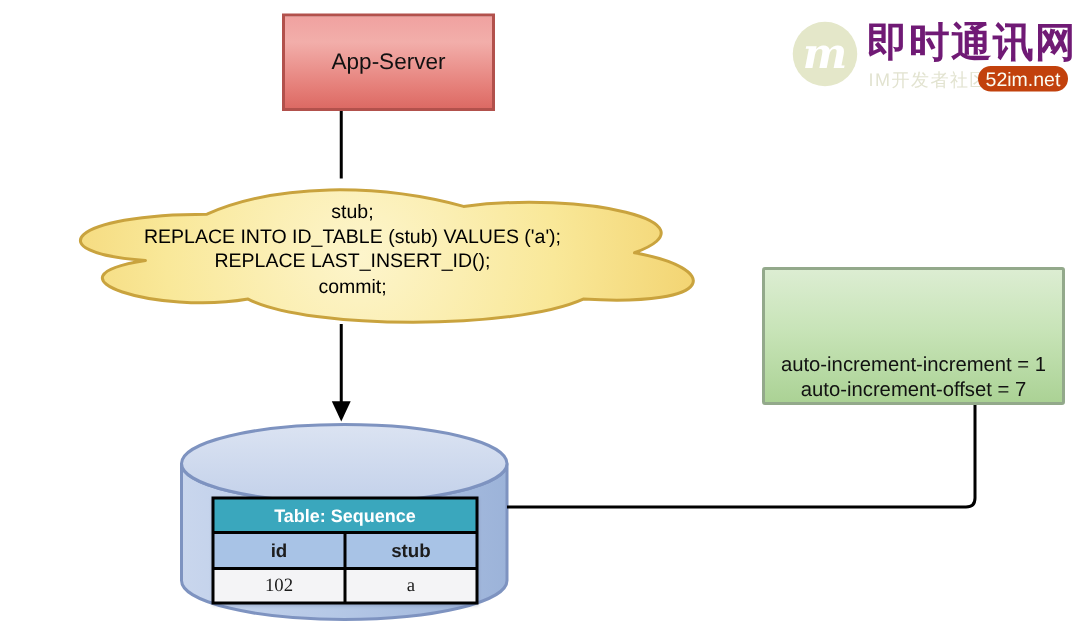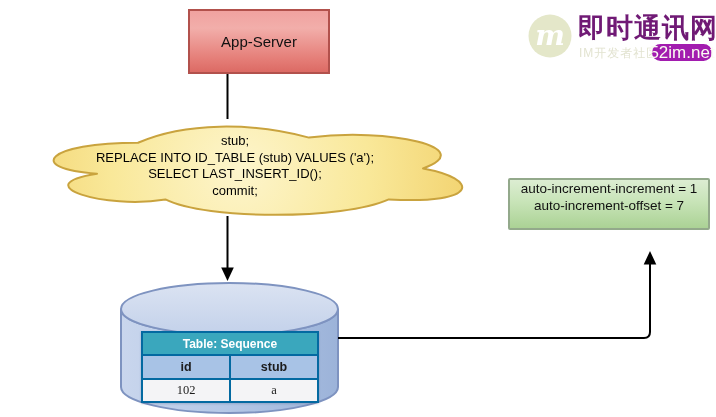--- a/index.html
+++ b/index.html
@@ -25,32 +25,32 @@
   }
 
   
   .cloud-text {
     position: absolute; left: 30px; top: 133px; width: 410px;
     text-align: center; font-size: 13px; line-height: 16.5px; color: #000;
   }
 
   
   .config-box {
-    position: absolute; left: 508px; top: 178px; width: 202px; height: 52px;
+    position: absolute; left: 508px; top: 178px; width: 202px; height: 92px;
     background: linear-gradient(180deg, #dcedd2 0%, #c8e4b8 45%, #abd295 100%);
     border: 2px solid #93a98b;
     border-radius: 2px;
-    display: flex; flex-direction: column; align-items: center; justify-content: flex-start;
+    display: flex; flex-direction: column; align-items: center; justify-content: flex-end;
     font-size: 13.5px; line-height: 17px; color: #111;
   }
 
   
   .seq-table {
     position: absolute; left: 141px; top: 331px; width: 178px;
-    background: #0369a1; padding: 2px;
+    background: #000000; padding: 2px;
     display: flex; flex-direction: column; gap: 2px;
     font-size: 12.5px;
     box-shadow: 0 1px 2px rgba(60,80,120,0.25);
   }
   .seq-caption {
     height: 21px; background: #3aa7bd; color: #ffffff;
     font-weight: bold; font-size: 12px;
     display: flex; align-items: center; justify-content: center;
   }
   .seq-row { display: flex; gap: 2px; }
@@ -67,23 +67,23 @@
     position: absolute; left: 52px; top: 2px; width: 138px;
     font-size: 27px; font-weight: bold; letter-spacing: 1px;
     color: #701a75; white-space: nowrap;
   }
   .wm-sub {
     position: absolute; left: 53px; top: 37px;
     font-size: 12px; color: #e2e3d0; letter-spacing: 1px; white-space: nowrap;
   }
   .wm-badge {
     position: absolute; left: 126px; top: 36px; width: 60px; height: 17px;
-    background: #a21caf; border-radius: 9px;
+    background: #c2410c; border-radius: 9px;
     display: flex; align-items: center; justify-content: center;
-    font-size: 17px; color: #fbfcf2;
+    font-size: 13px; color: #fbfcf2;
   }
 </style>
 </head>
 <body>
 
 <div id="canvas">
 
   <svg id="shapes" width="716" height="417" viewBox="0 0 716 417">
     <defs>
       <radialGradient id="cloudGrad" gradientUnits="userSpaceOnUse" cx="240" cy="170" r="235">
@@ -132,21 +132,21 @@
     <div class="wm-badge">52im.net</div>
   </div>
 
   <div class="app-server">
     <span>App-Server</span>
   </div>
 
   <div class="cloud-text">
     <div>stub;</div>
     <div>REPLACE INTO ID_TABLE (stub) VALUES ('a');</div>
-    <div>SELECT LAST_INSERT_ID();</div>
+    <div>REPLACE LAST_INSERT_ID();</div>
     <div>commit;</div>
   </div>
 
   <div class="config-box">
     <div>auto-increment-increment = 1</div>
     <div>auto-increment-offset = 7</div>
   </div>
 
   <div class="seq-table">
     <div class="seq-caption">Table: Sequence</div>

